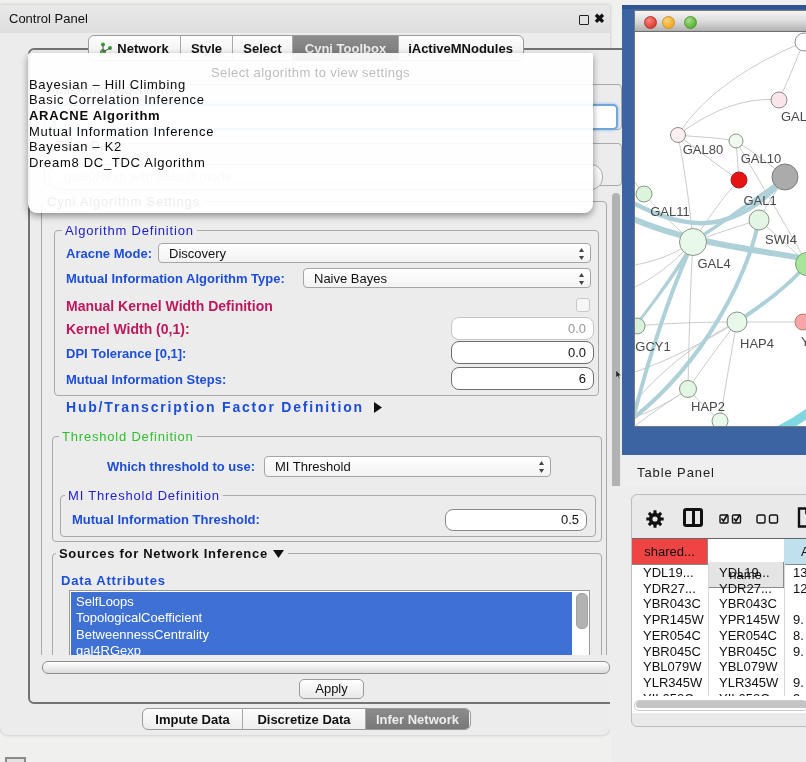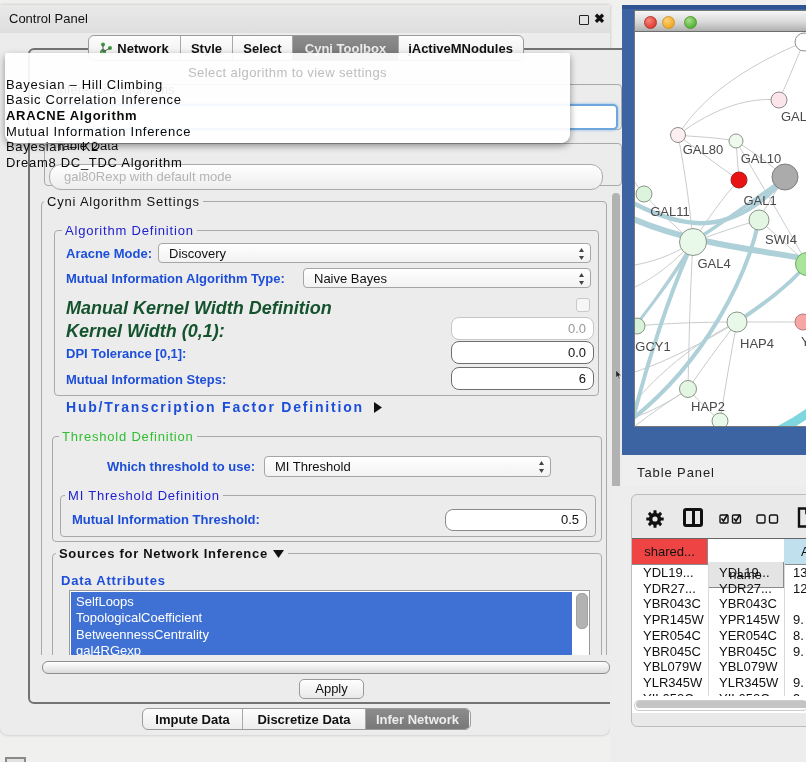--- a/index.html
+++ b/index.html
@@ -17,27 +17,27 @@
 .seg .sel{background:linear-gradient(#8c8c8c,#787878);color:#ededed;}
 #toptabs{left:88px;top:30px;width:434px;height:24px;}
 #bottabs{left:142px;top:703px;width:327px;height:20px;}
 
 #content{position:absolute;left:4px;top:43px;width:601px;height:652px;border:2px solid #737373;border-radius:6px;background:#ececec;margin-left:24px;}
 #viewport{position:absolute;left:9px;top:25px;width:584px;height:580px;overflow:hidden;}
 
 .gb{position:absolute;border:1px solid #a9a9a9;border-radius:4px;}
 .gbt{position:absolute;font-size:13px;background:#ececec;padding:0 3px;white-space:nowrap;letter-spacing:0.8px;}
 .lbl{position:absolute;font-size:13px;font-weight:bold;color:#1d4ed8;white-space:nowrap;}
-.lblg{position:absolute;font-size:18px;font-weight:bold;color:#14532d;white-space:nowrap;font-style:italic;}
+.lblg{position:absolute;font-size:14px;font-weight:bold;color:#be185d;white-space:nowrap;}
 .combo{position:absolute;background:linear-gradient(#ffffff,#f2f2f2);border:1px solid #a5a5a5;border-radius:4px;font-size:13px;color:#111;}
 .combo span{position:absolute;left:10px;top:2px;}
 .carr{position:absolute;right:5px;top:3px;width:7px;height:14px;}
 .tf{position:absolute;background:#fff;font-size:13px;color:#111;text-align:right;border-radius:8px;}
 
-#popup{position:absolute;left:5px;top:48px;width:565px;height:90px;z-index:10;background:rgba(255,255,255,0.92);border-radius:2px 2px 9px 9px;box-shadow:0 3px 7px rgba(0,0,0,0.4);}
+#popup{position:absolute;left:28px;top:48px;width:565px;height:160px;z-index:10;background:rgba(255,255,255,0.92);border-radius:2px 2px 9px 9px;box-shadow:0 3px 7px rgba(0,0,0,0.4);}
 #popup .hd{position:absolute;left:0;width:565px;top:12px;text-align:center;font-size:13px;color:#bdbdbd;letter-spacing:0.4px;}
 #popup .pi{position:absolute;left:1px;font-size:13px;color:#0a0a0a;white-space:nowrap;letter-spacing:0.7px;}
 
 #dalist{position:absolute;left:30px;top:515px;width:519px;height:65px;border:1px solid #9a9a9a;background:#fff;}
 #dalist .sel{position:absolute;left:1px;top:1px;width:501px;height:64px;background:#3f71d4;}
 #dalist .li{position:absolute;left:6px;font-size:13px;color:#fff;white-space:nowrap;}
 
 .sbthumb{position:absolute;border-radius:5px;background:#b2b2b2;}
 
 #desk{position:absolute;left:622px;top:5px;width:184px;height:450px;background:#3d64a2;}

